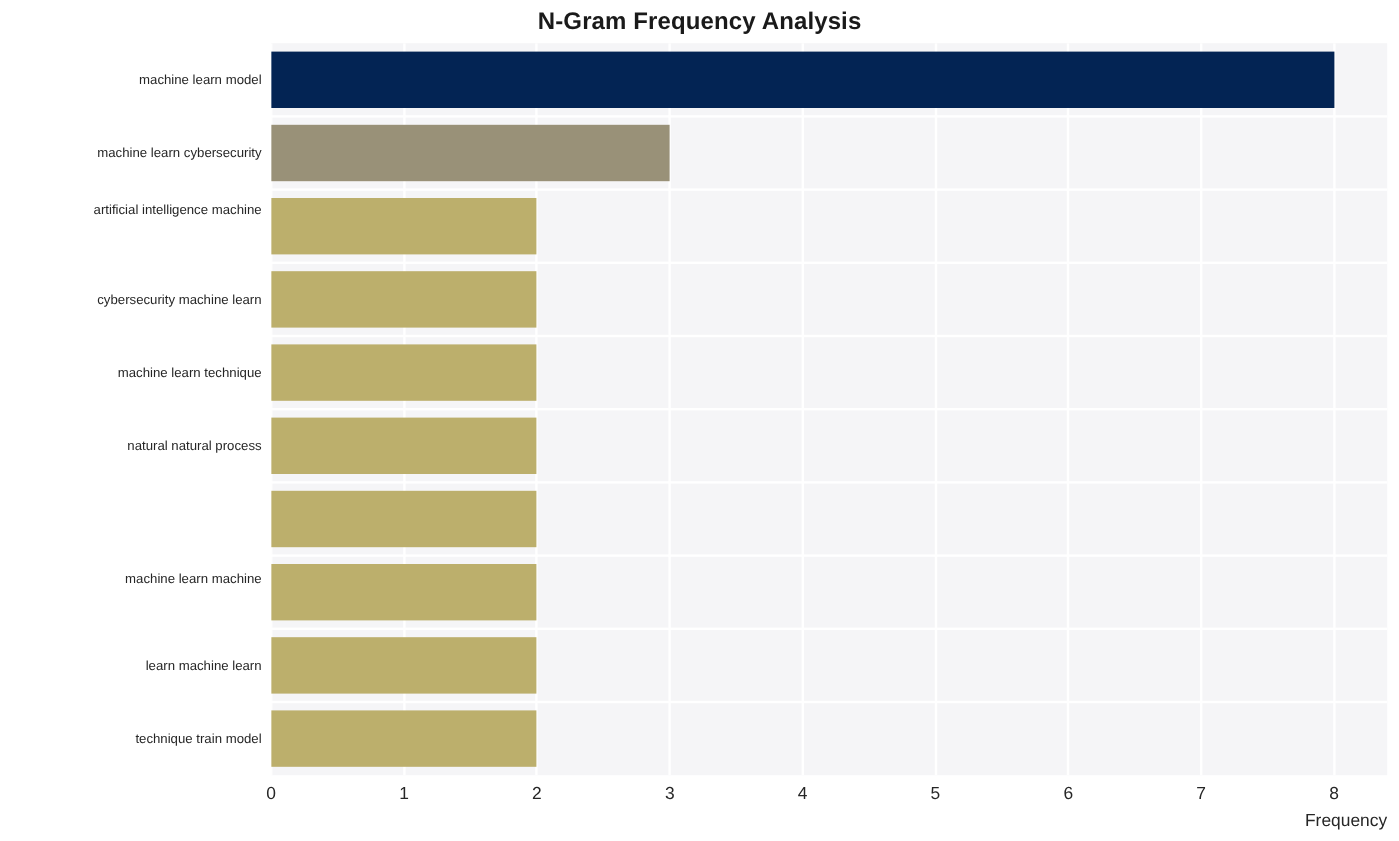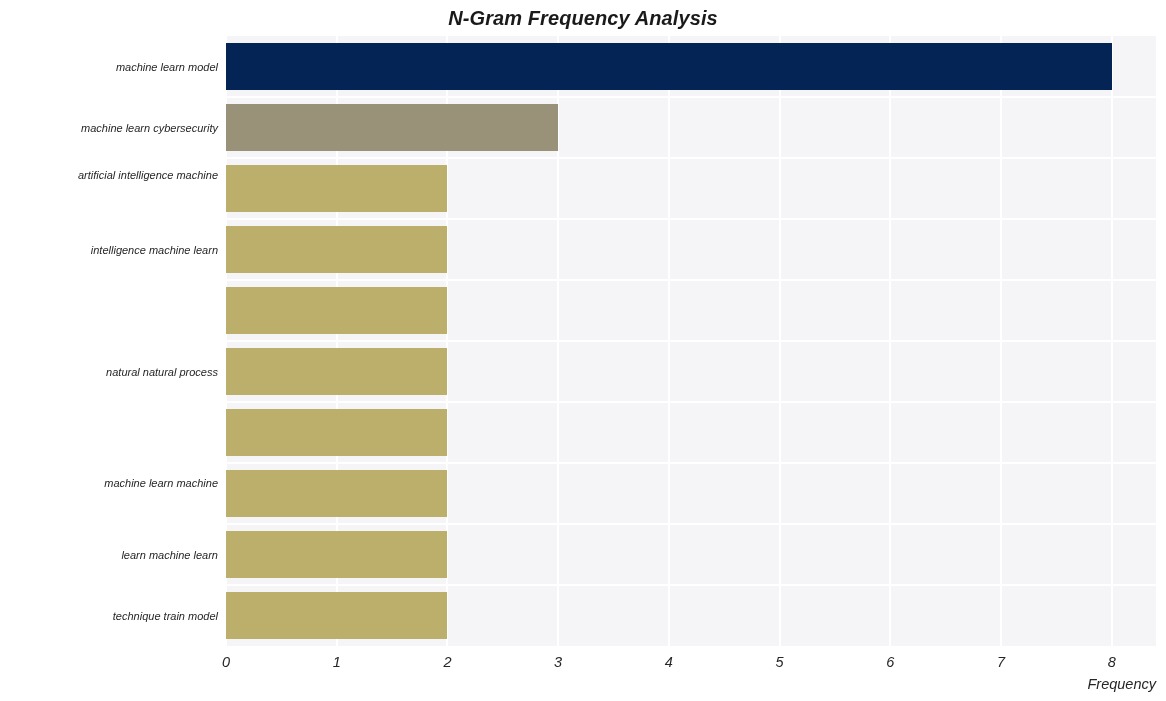--- a/index.html
+++ b/index.html
@@ -14,21 +14,20 @@
     overflow: hidden;
     position: relative;
   }
 
   #figure {
     position: absolute;
     left: 0; top: 0;
     width: 1166px;
     height: 701px;
     background: #ffffff;
-    font-style: italic;
   }
 
   
   #chart-title {
     position: absolute;
     left: 0;
     top: 4px;
     width: 1166px;
     text-align: center;
     font-size: 20px;
@@ -167,21 +166,22 @@
         <div class="bar" title="machine learn machine: 2" style="top: 434px; width: 221.429px; background: rgb(188, 175, 108);"></div>
         <div class="bar" title="learn machine learn: 2" style="top: 495px; width: 221.429px; background: rgb(188, 175, 108);"></div>
         <div class="bar" title="technique train model: 2" style="top: 556px; width: 221.429px; background: rgb(188, 175, 108);"></div>
       </div>
   </div>
 
   <div id="y-tick-labels">
       <div class="ytick" style="top: 21.5px;">machine learn model</div>
       <div class="ytick" style="top: 82.5px;">machine learn cybersecurity</div>
       <div class="ytick" style="top: 130px;">artificial intelligence machine</div>
-      <div class="ytick" style="top: 204.5px;">intelligence machine learn</div>
+      <div class="ytick" style="top: 204.5px;">cybersecurity machine learn</div>
+      <div class="ytick" style="top: 265.5px;">machine learn technique</div>
       <div class="ytick" style="top: 326.5px;">natural natural process</div>
       <div class="ytick" style="top: 438px;">machine learn machine</div>
       <div class="ytick" style="top: 509.5px; padding-left: 28px;">learn machine learn</div>
       <div class="ytick" style="top: 570.5px;">technique train model</div>
     </div>
 
   <div id="x-tick-labels">
       <div class="xtick" style="left: 226px;">0</div>
       <div class="xtick" style="left: 336.714px;">1</div>
       <div class="xtick" style="left: 447.429px;">2</div>

